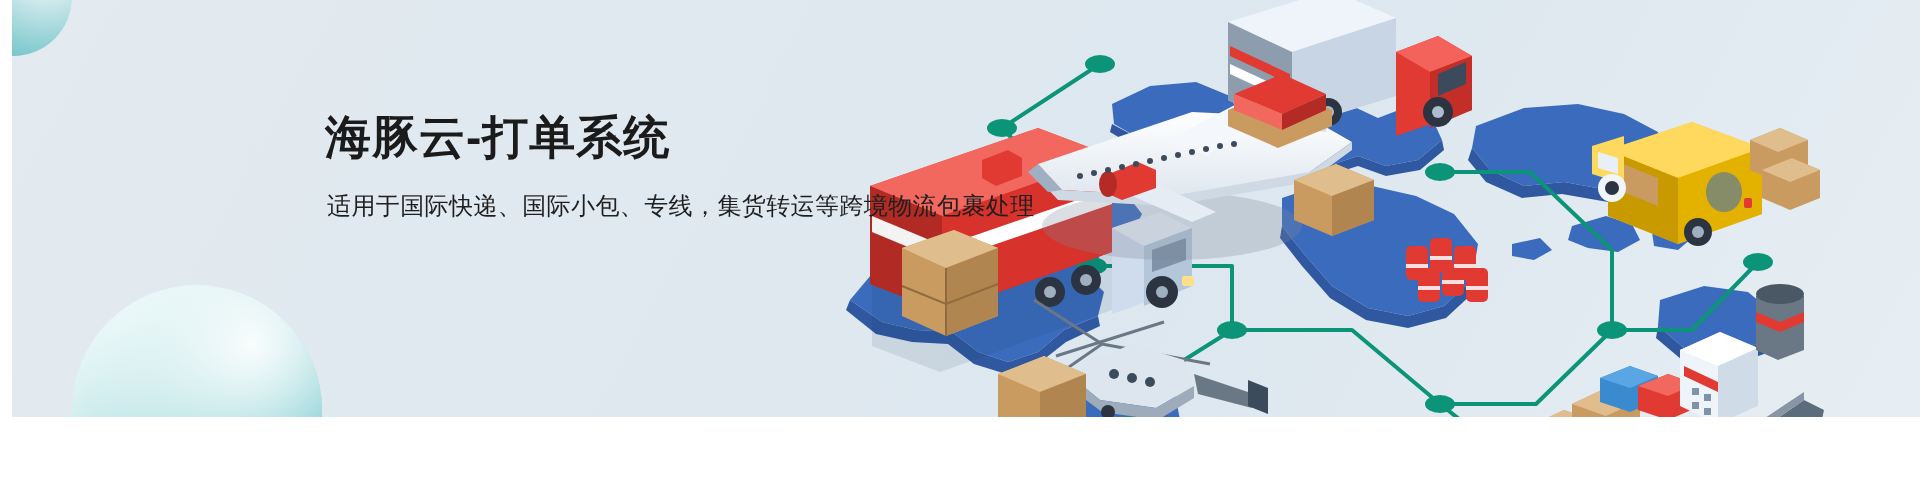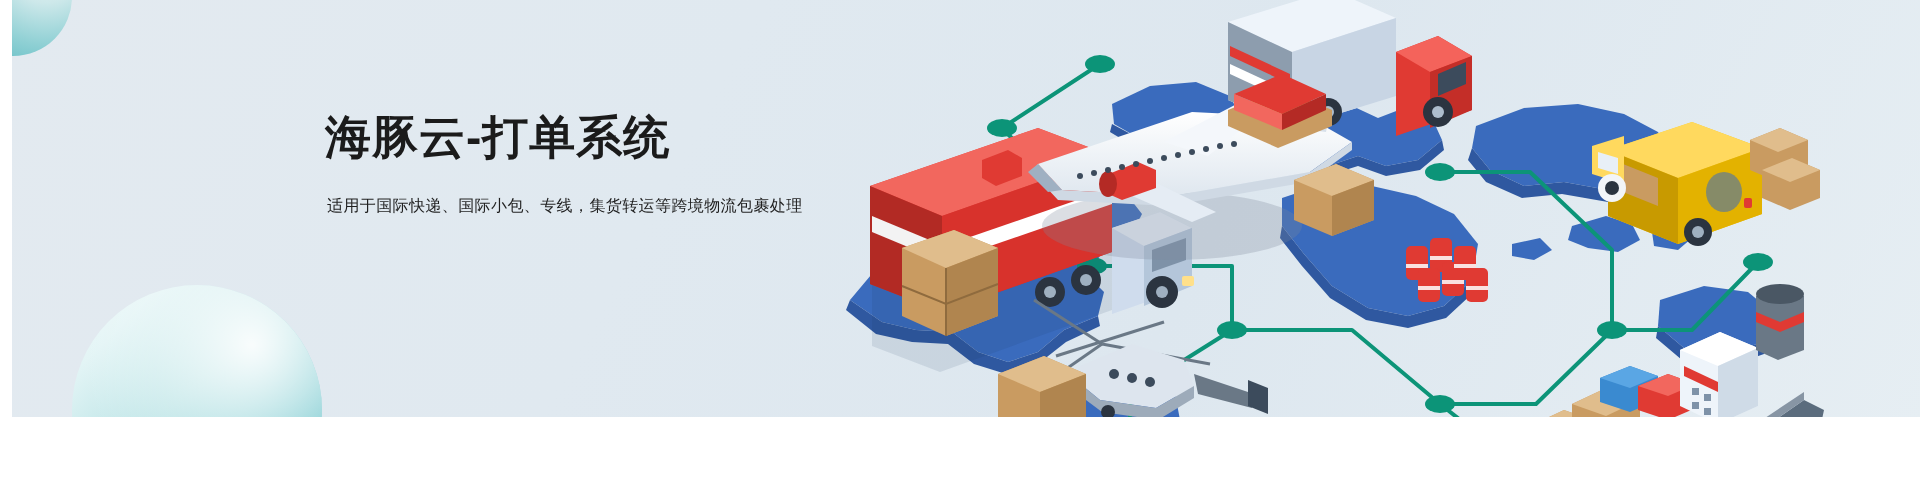--- a/index.html
+++ b/index.html
@@ -60,21 +60,21 @@
     margin: 0;
     font-size: 46px;
     line-height: 66px;
     font-weight: 700;
     letter-spacing: 1px;
     color: #1b1b1b;
     white-space: nowrap;
   }
   .subhead {
     margin: 21px 0 0 2px;
-    font-size: 16px;
+    font-size: 24px;
     line-height: 30px;
     font-weight: 400;
     letter-spacing: .4px;
     color: #1f1f1f;
     white-space: nowrap;
     font-family: Liberation Serif, serif;
   }
 
   
   .illustration {

